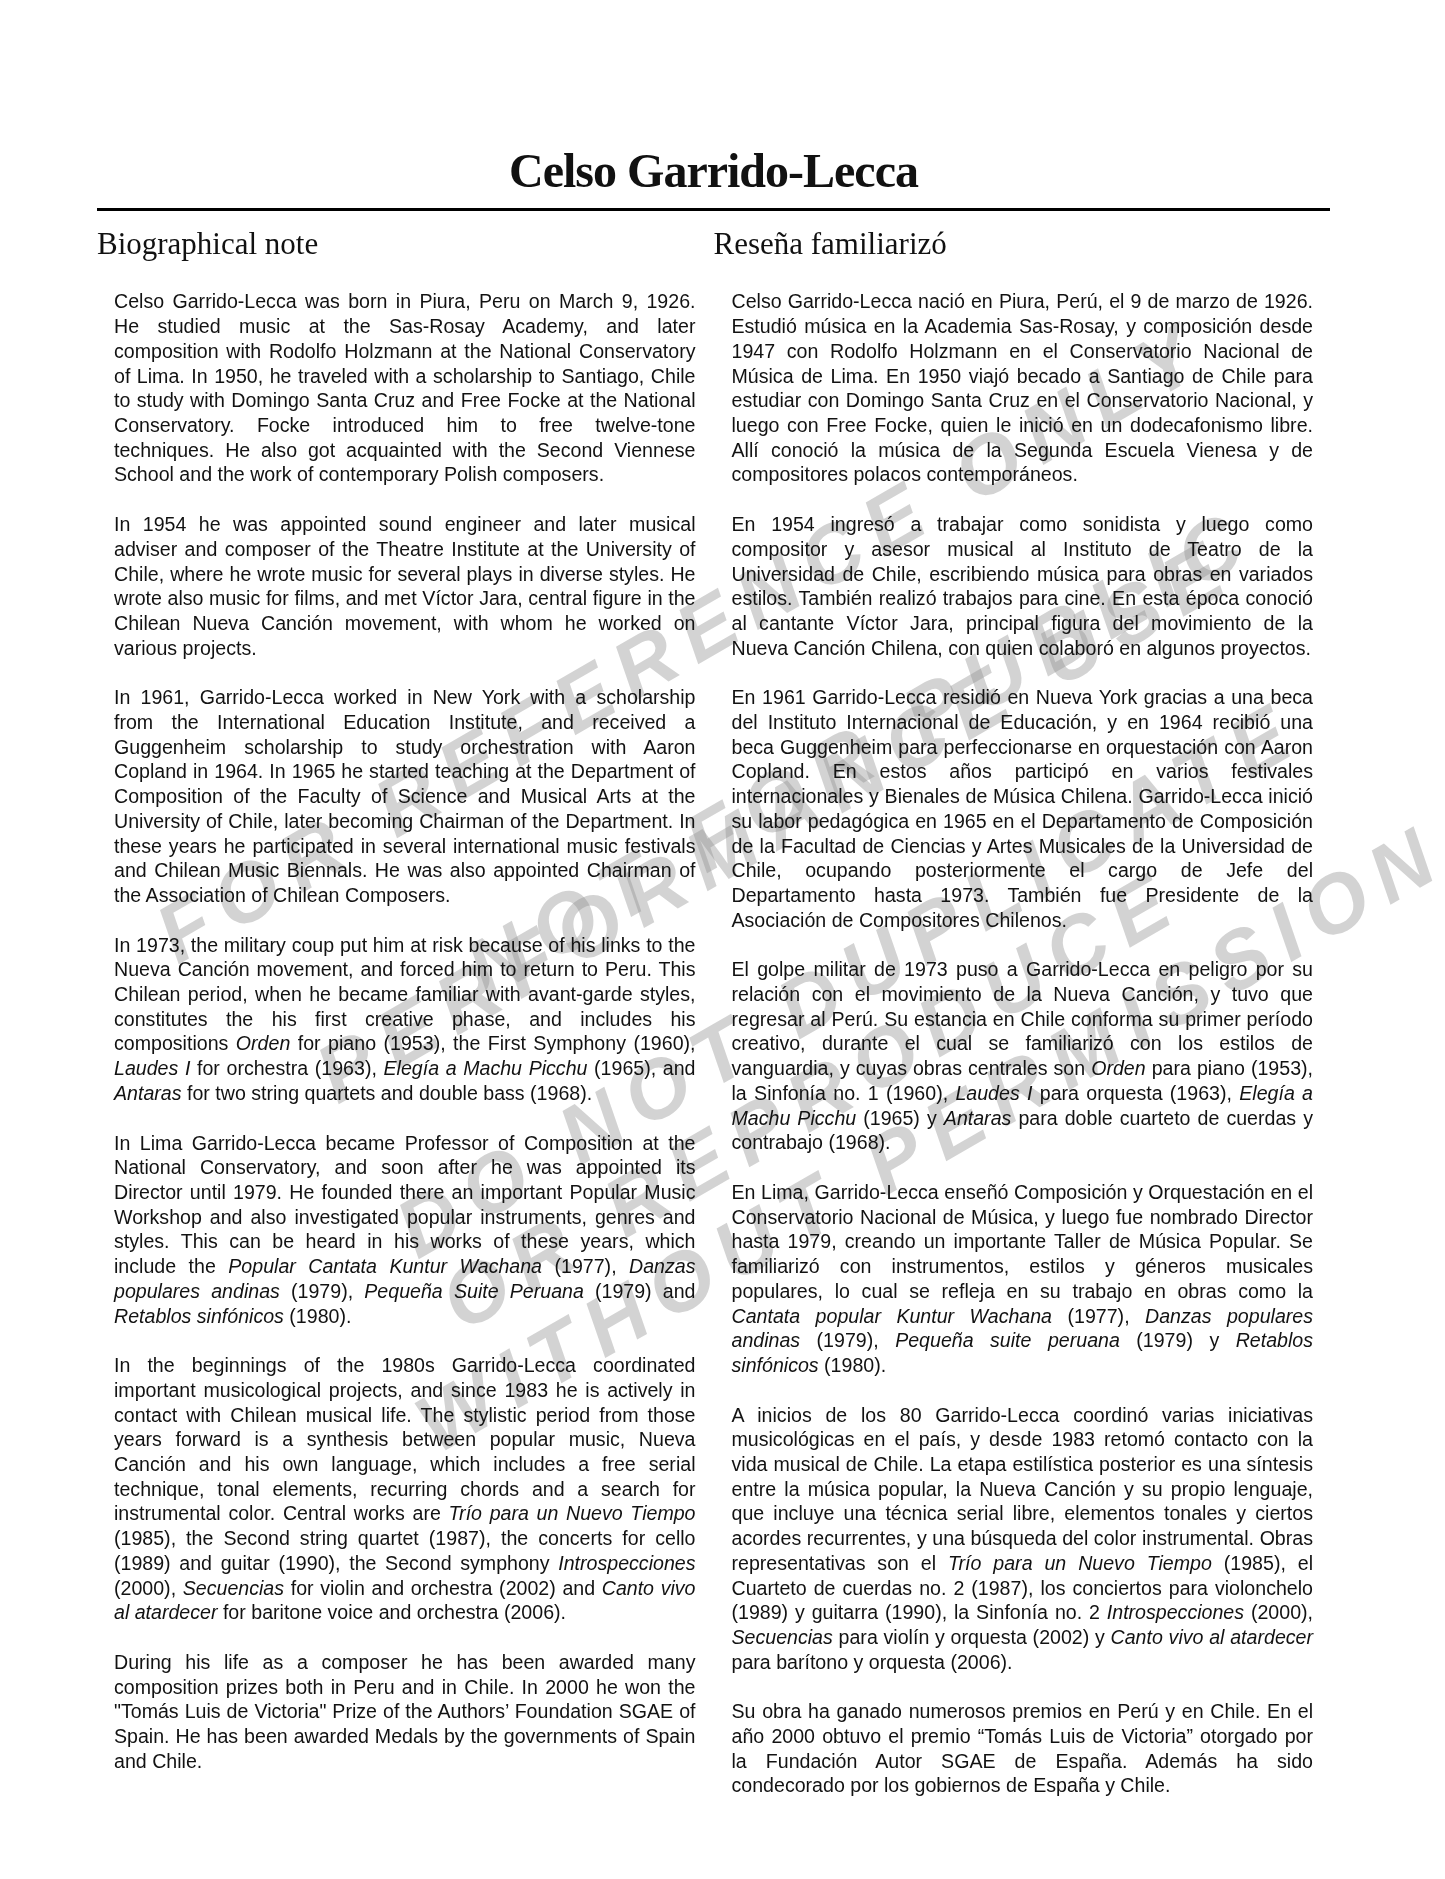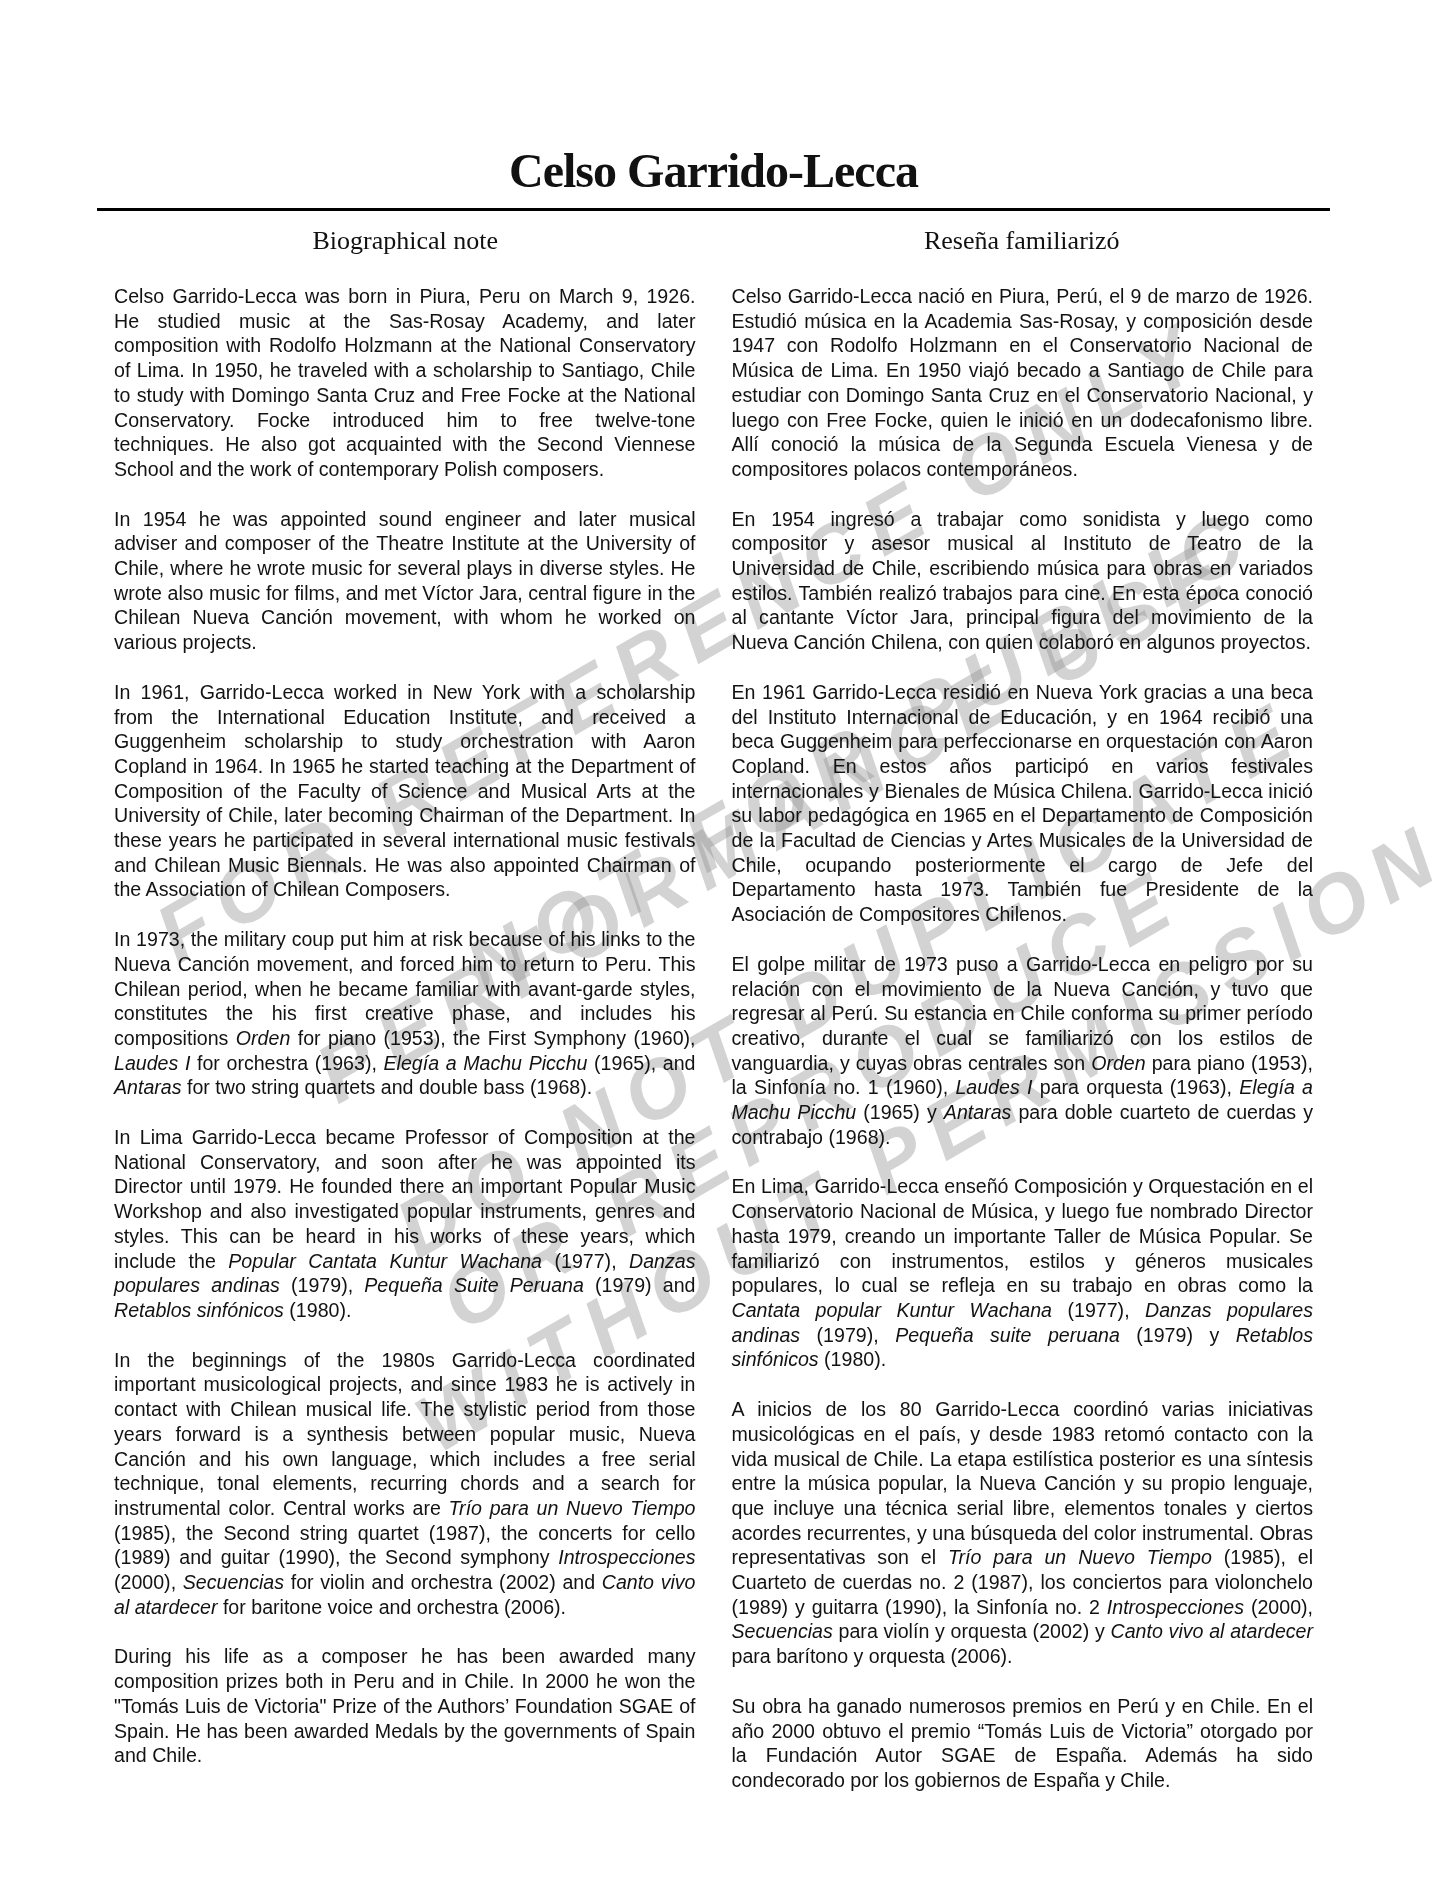--- a/index.html
+++ b/index.html
@@ -34,24 +34,23 @@
     font-weight:700;
     font-size:48px;
     line-height:1.05;
     letter-spacing:-1px;
     padding-bottom:12px;
     border-bottom:3px solid #000;
   }
   .col-headings { display:flex; margin-top:16px; }
   .col-headings > div {
     flex:1 1 50%;
-    text-align:center;
     font-family:"Liberation Serif", serif;
     font-weight:400;
-    font-size:26px;
+    font-size:31px;
     line-height:1.1;
   }
   .columns {
     display:flex;
     gap:36px;
     margin-top:28px;
     padding:0 17px;
   }
   .col { flex:1 1 0; min-width:0; }
   .col p {

